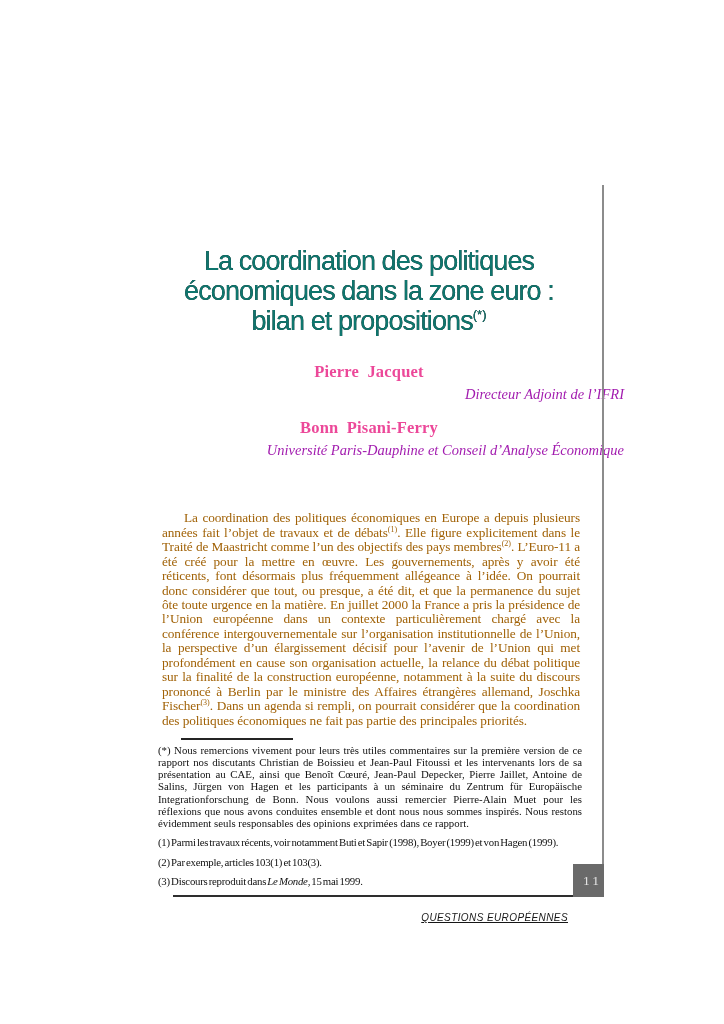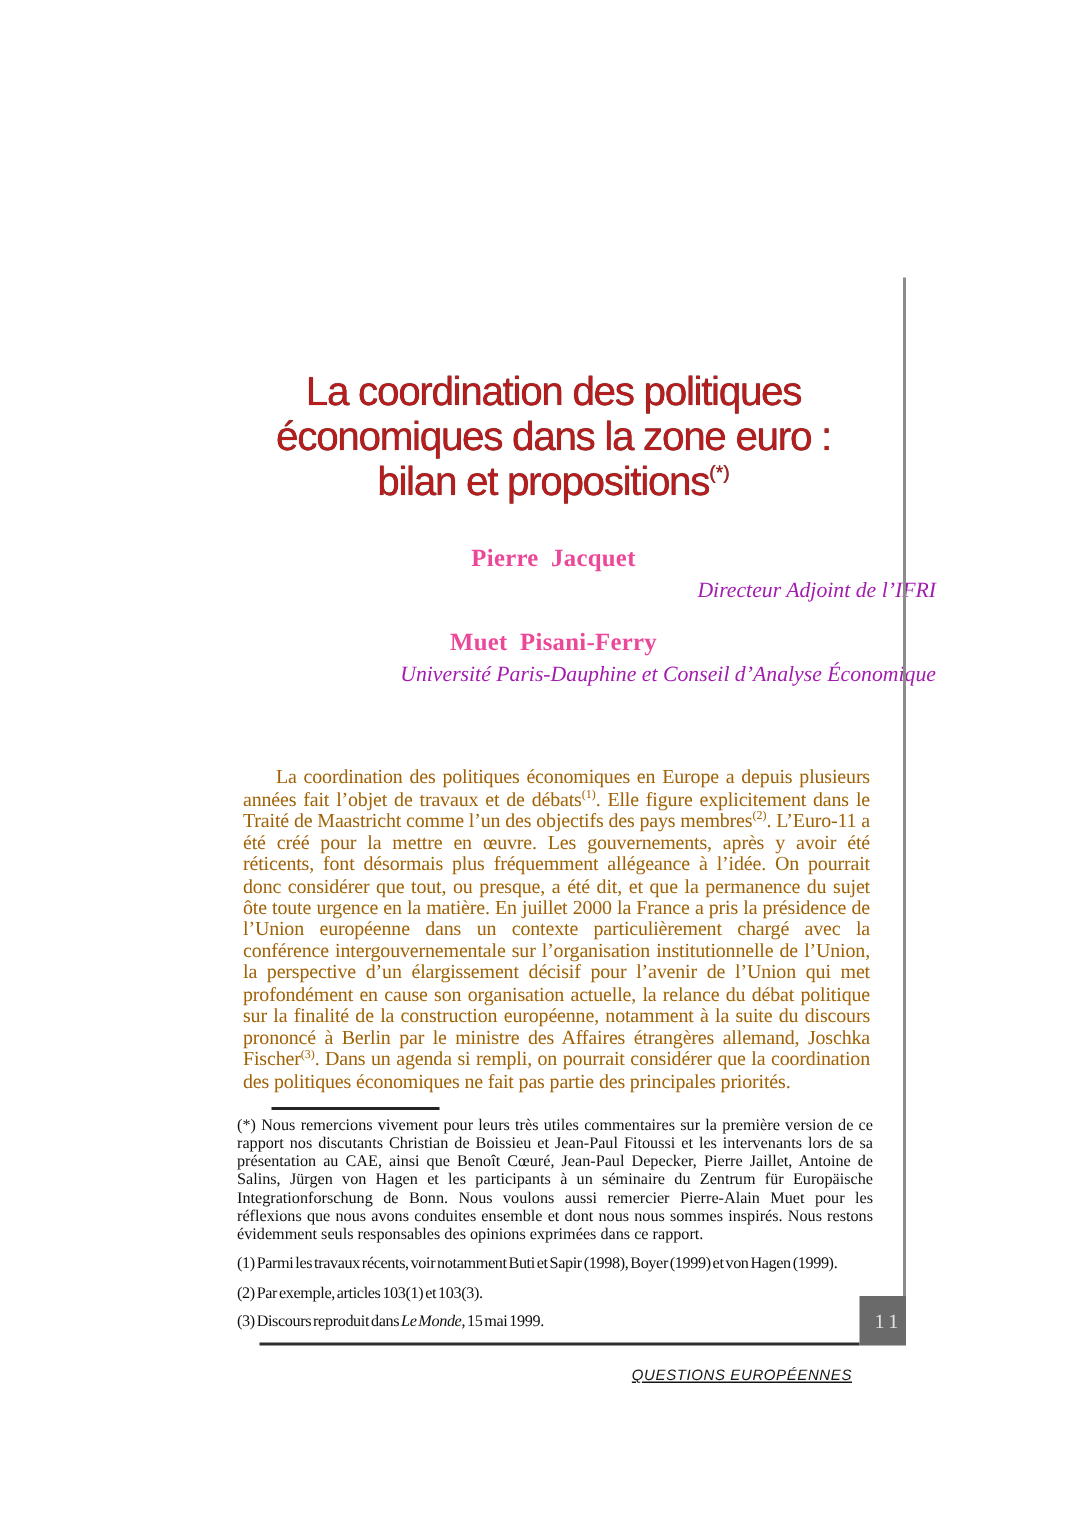--- a/index.html
+++ b/index.html
@@ -21,21 +21,21 @@
   .title {
     position: absolute;
     left: 114px;
     top: 246px;
     width: 510px;
     text-align: center;
     font-family: "Liberation Sans", sans-serif;
     font-size: 27px;
     line-height: 30px;
     letter-spacing: -0.9px;
-    color: #b91c1c;
+    color: #0f766e;
     text-shadow: 0 0 0.5px #0c0c0c;
   }
   .title sup {
     font-size: 13px;
     letter-spacing: 0;
     vertical-align: 11px;
     line-height: 0;
   }
 
   
@@ -168,21 +168,21 @@
     <span>économiques dans la zone euro :</span><br>
     <span>bilan et propositions</span><sup>(*)</sup>
   </div>
 
   <div class="authors">
     <div class="author-block">
       <div class="author-name">Pierre Jacquet</div>
       <div class="author-aff">Directeur Adjoint de l’IFRI</div>
     </div>
     <div class="author-block">
-      <div class="author-name">Muet Pisani-Ferry</div>
+      <div class="author-name">Bonn Pisani-Ferry</div>
       <div class="author-aff">Université Paris-Dauphine et Conseil d’Analyse Économique</div>
     </div>
   </div>
 
   <p class="body-text"><span>La coordination des politiques économiques en Europe a depuis plusieurs années fait l’objet de travaux et de débats</span><sup>(1)</sup><span>. Elle figure explicitement dans le Traité de Maastricht comme l’un des objectifs des pays membres</span><sup>(2)</sup><span>. L’Euro-11 a été créé pour la mettre en œuvre. Les gouvernements, après y avoir été réticents, font désormais plus fréquemment allégeance à l’idée. On pourrait donc considérer que tout, ou presque, a été dit, et que la permanence du sujet ôte toute urgence en la matière. En juillet 2000 la France a pris la présidence de l’Union européenne dans un contexte particulièrement chargé avec la conférence intergouvernementale sur l’organisation institutionnelle de l’Union, la perspective d’un élargissement décisif pour l’avenir de l’Union qui met profondément en cause son organisation actuelle, la relance du débat politique sur la finalité de la construction européenne, notamment à la suite du discours prononcé à Berlin par le ministre des Affaires étrangères allemand, Joschka Fischer</span><sup>(3)</sup><span>. Dans un agenda si rempli, on pourrait considérer que la coordination des politiques économiques ne fait pas partie des principales priorités.</span></p>
 
   <div class="fn-rule"></div>
 
   <div class="footnotes">
     <p class="footnote"><span>(*) Nous remercions vivement pour leurs très utiles commentaires sur la première version de ce rapport nos discutants Christian de Boissieu et Jean-Paul Fitoussi et les intervenants lors de sa présentation au CAE, ainsi que Benoît Cœuré, Jean-Paul Depecker, Pierre Jaillet, Antoine de Salins, Jürgen von Hagen et les participants à un séminaire du Zentrum für Europäische Integrationforschung de Bonn. Nous voulons aussi remercier Pierre-Alain Muet pour les réflexions que nous avons conduites ensemble et dont nous nous sommes inspirés. Nous restons évidemment seuls responsables des opinions exprimées dans ce rapport.</span></p>

